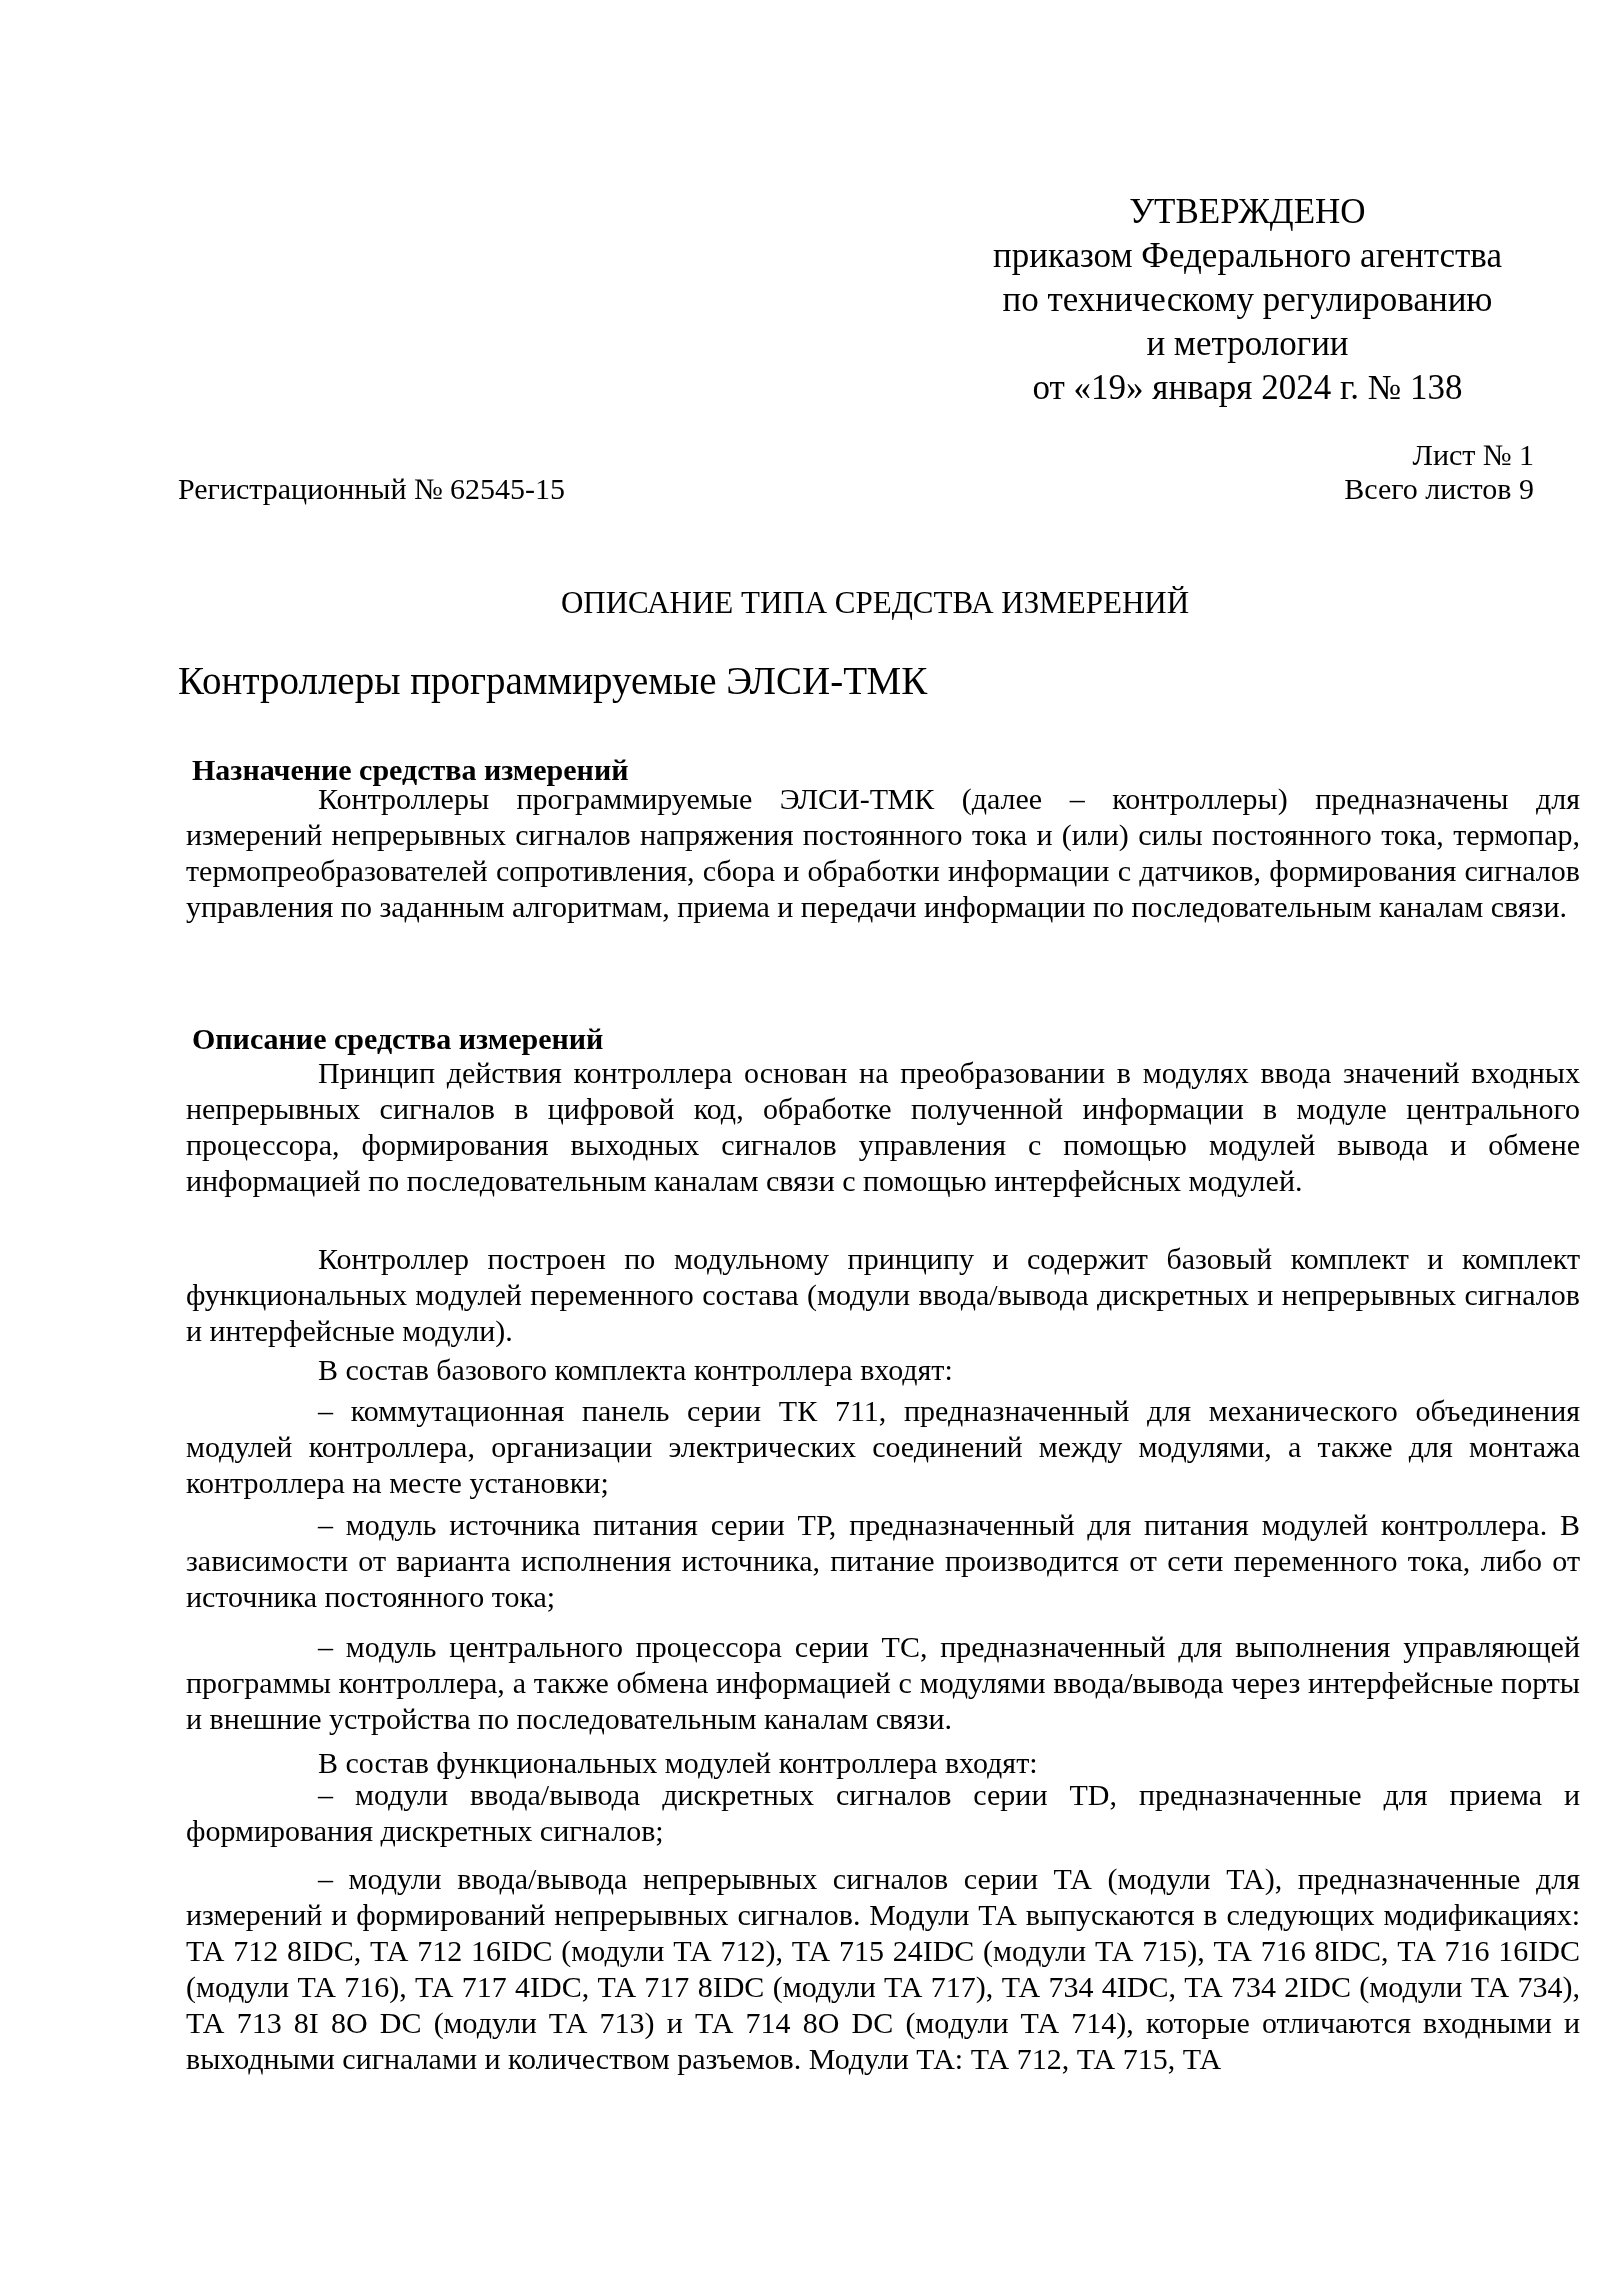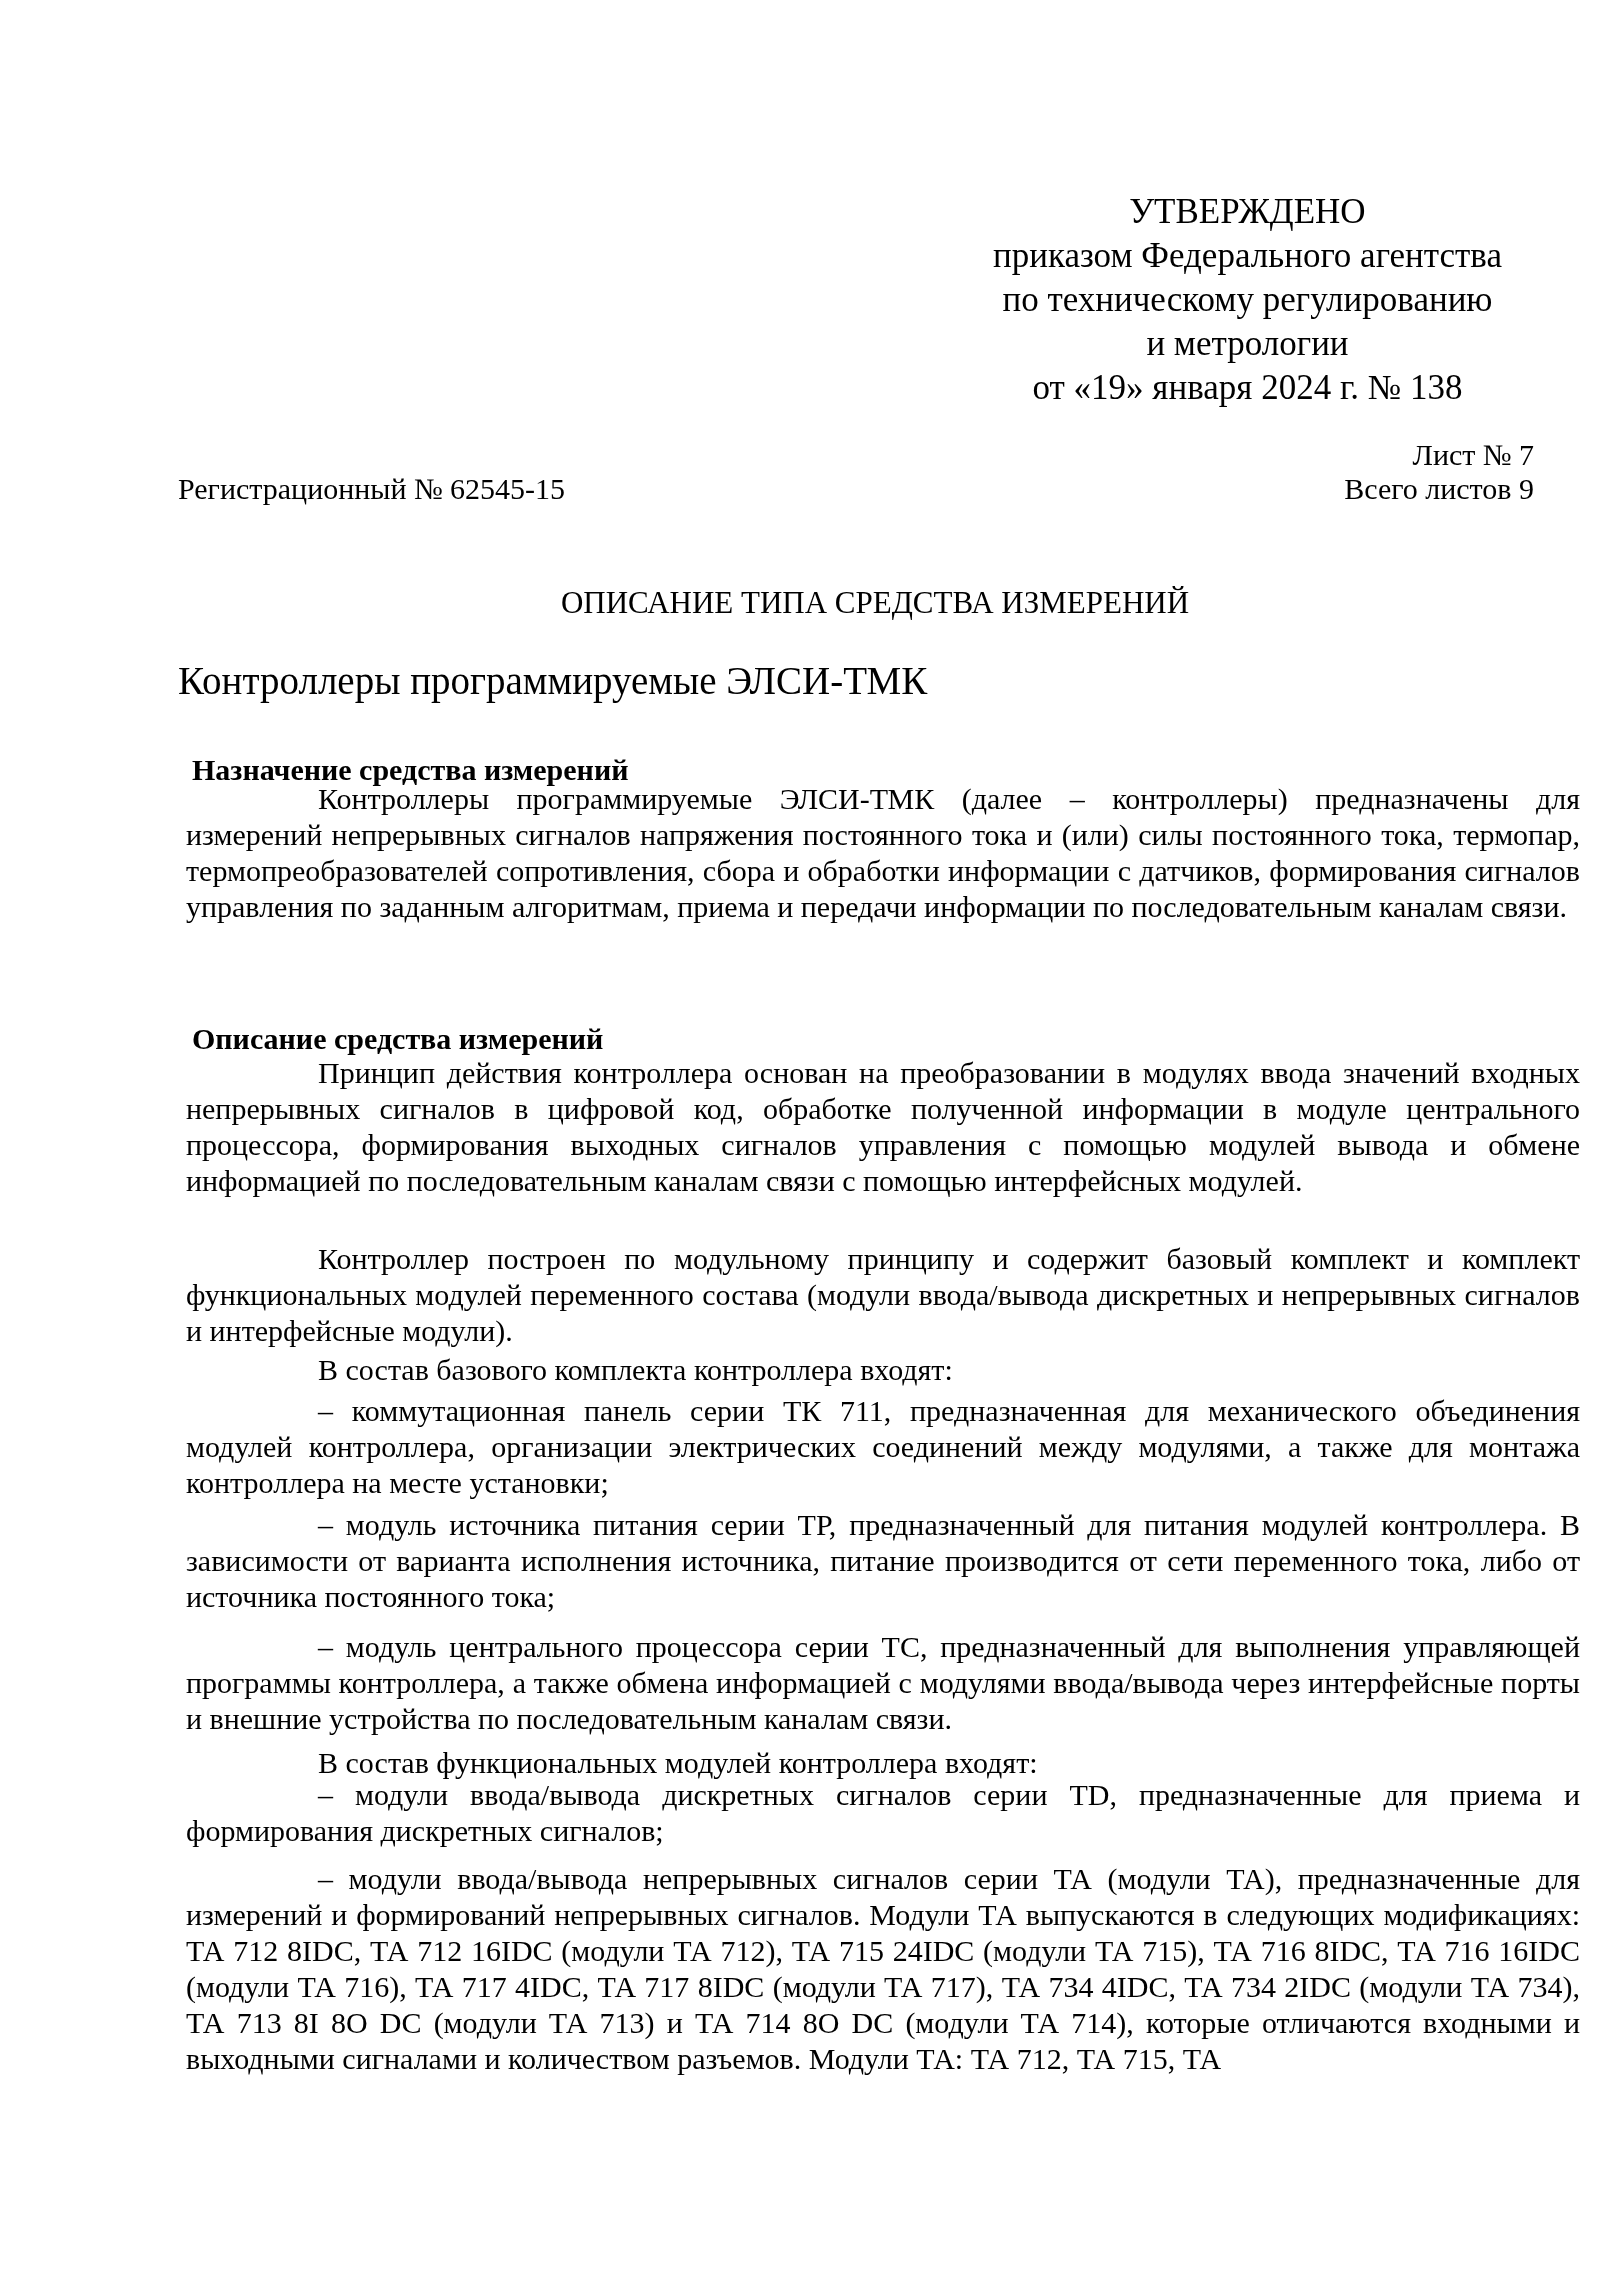--- a/index.html
+++ b/index.html
@@ -109,41 +109,41 @@
 <div class="page">
 
   <div class="abs approval">
     <div>УТВЕРЖДЕНО</div>
     <div>приказом Федерального агентства</div>
     <div>по техническому регулированию</div>
     <div>и метрологии</div>
     <div>от «19» января 2024 г. № 138</div>
   </div>
 
-  <div class="abs sheet-line1">Лист № 7</div>
+  <div class="abs sheet-line1">Лист № 1</div>
 
   <div class="abs reg-row">
     <span>Регистрационный № 62545-15</span>
     <span>Всего листов 9</span>
   </div>
 
   <div class="abs doc-title">ОПИСАНИЕ ТИПА СРЕДСТВА ИЗМЕРЕНИЙ</div>
 
   <div class="abs instrument">Контроллеры программируемые ЭЛСИ-ТМК</div>
 
   <div class="abs sec-heading h-purpose">Назначение средства измерений</div>
 
   <p class="abs body-par p-purpose-1">Контроллеры программируемые ЭЛСИ-ТМК (далее – контроллеры) предназначены для измерений непрерывных сигналов напряжения постоянного тока и (или) силы постоянного тока, термопар, термопреобразователей сопротивления, сбора и обработки информации с датчиков, формирования сигналов управления по заданным алгоритмам, приема и передачи информации по последовательным каналам связи.</p>
 
   <div class="abs sec-heading h-descr">Описание средства измерений</div>
 
   <p class="abs body-par p-descr-1">Принцип действия контроллера основан на преобразовании в модулях ввода значений входных непрерывных сигналов в цифровой код, обработке полученной информации в модуле центрального процессора, формирования выходных сигналов управления с помощью модулей вывода и обмене информацией по последовательным каналам связи с помощью интерфейсных модулей.</p>
   <p class="abs body-par p-descr-2">Контроллер построен по модульному принципу и содержит базовый комплект и комплект функциональных модулей переменного состава (модули ввода/вывода дискретных и непрерывных сигналов и интерфейсные модули).</p>
   <p class="abs body-par p-descr-3">В состав базового комплекта контроллера входят:</p>
-  <p class="abs body-par p-descr-4">– коммутационная панель серии ТК 711, предназначенная для механического объединения модулей контроллера, организации электрических соединений между модулями, а также для монтажа контроллера на месте установки;</p>
+  <p class="abs body-par p-descr-4">– коммутационная панель серии ТК 711, предназначенный для механического объединения модулей контроллера, организации электрических соединений между модулями, а также для монтажа контроллера на месте установки;</p>
   <p class="abs body-par p-descr-5">– модуль источника питания серии ТР, предназначенный для питания модулей контроллера. В зависимости от варианта исполнения источника, питание производится от сети переменного тока, либо от источника постоянного тока;</p>
   <p class="abs body-par p-descr-6">– модуль центрального процессора серии ТС, предназначенный для выполнения управляющей программы контроллера, а также обмена информацией с модулями ввода/вывода через интерфейсные порты и внешние устройства по последовательным каналам связи.</p>
   <p class="abs body-par p-descr-7">В состав функциональных модулей контроллера входят:</p>
   <p class="abs body-par p-descr-8">– модули ввода/вывода дискретных сигналов серии TD, предназначенные для приема и формирования дискретных сигналов;</p>
   <p class="abs body-par p-descr-9">– модули ввода/вывода непрерывных сигналов серии ТА (модули ТА), предназначенные для измерений и формирований непрерывных сигналов. Модули ТА выпускаются в следующих модификациях: ТА 712 8IDC, ТА 712 16IDC (модули ТА 712), ТА 715 24IDC (модули ТА 715), ТА 716 8IDC, ТА 716 16IDC (модули ТА 716), ТА 717 4IDC, ТА 717 8IDC (модули ТА 717), ТА 734 4IDC, ТА 734 2IDC (модули ТА 734), ТА 713 8I 8O DC (модули ТА 713) и ТА 714 8O DC (модули ТА 714), которые отличаются входными и выходными сигналами и количеством разъемов. Модули ТА: ТА 712, ТА 715, ТА</p>
 
 </div>
 
 
 </body></html>

